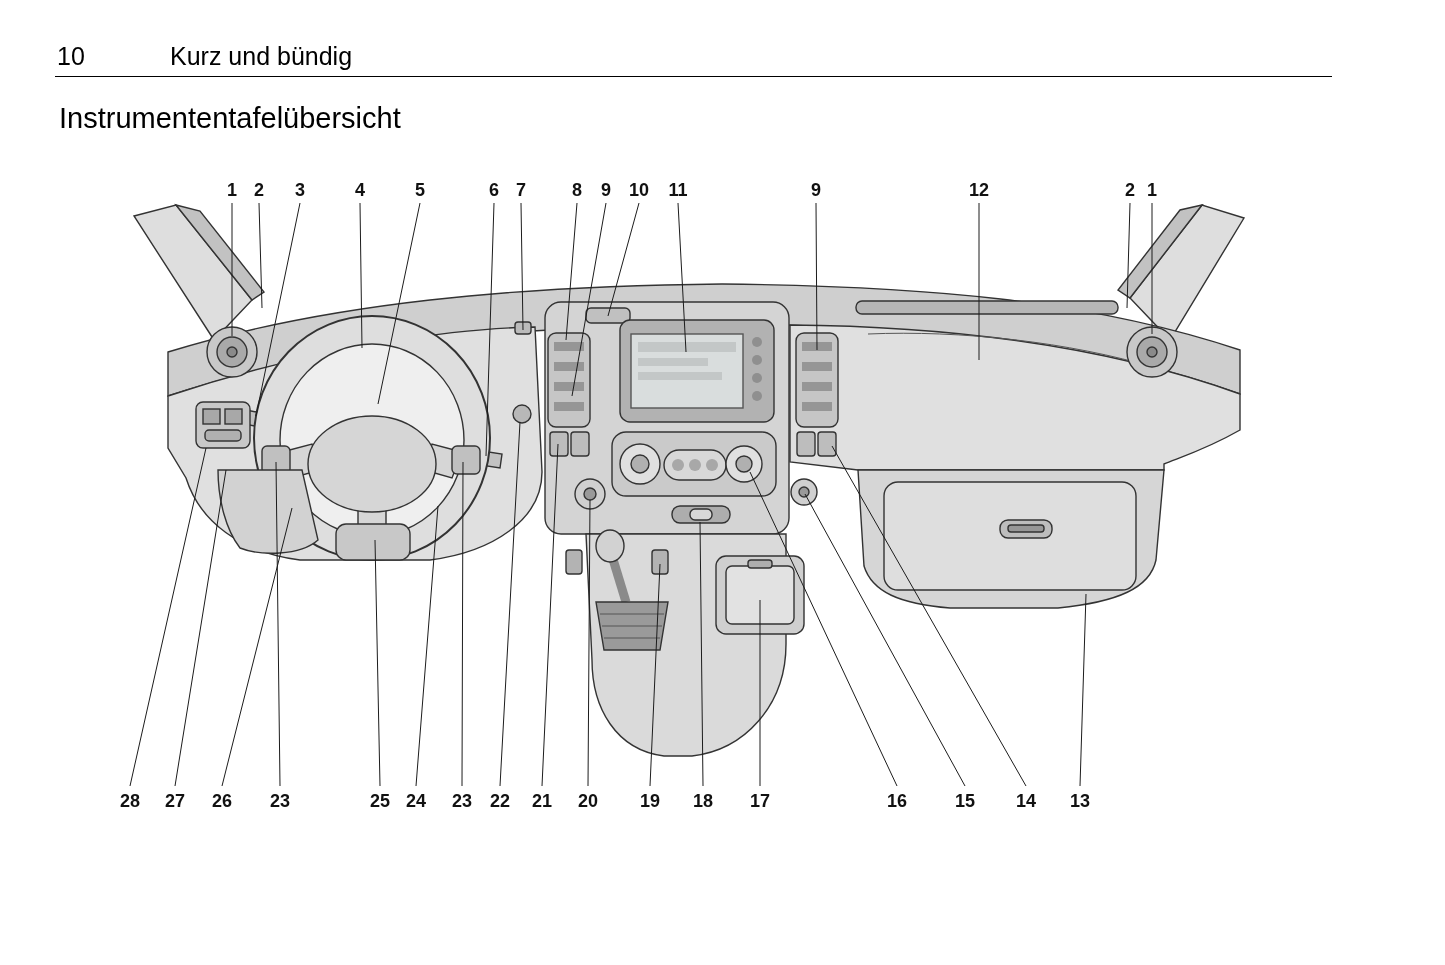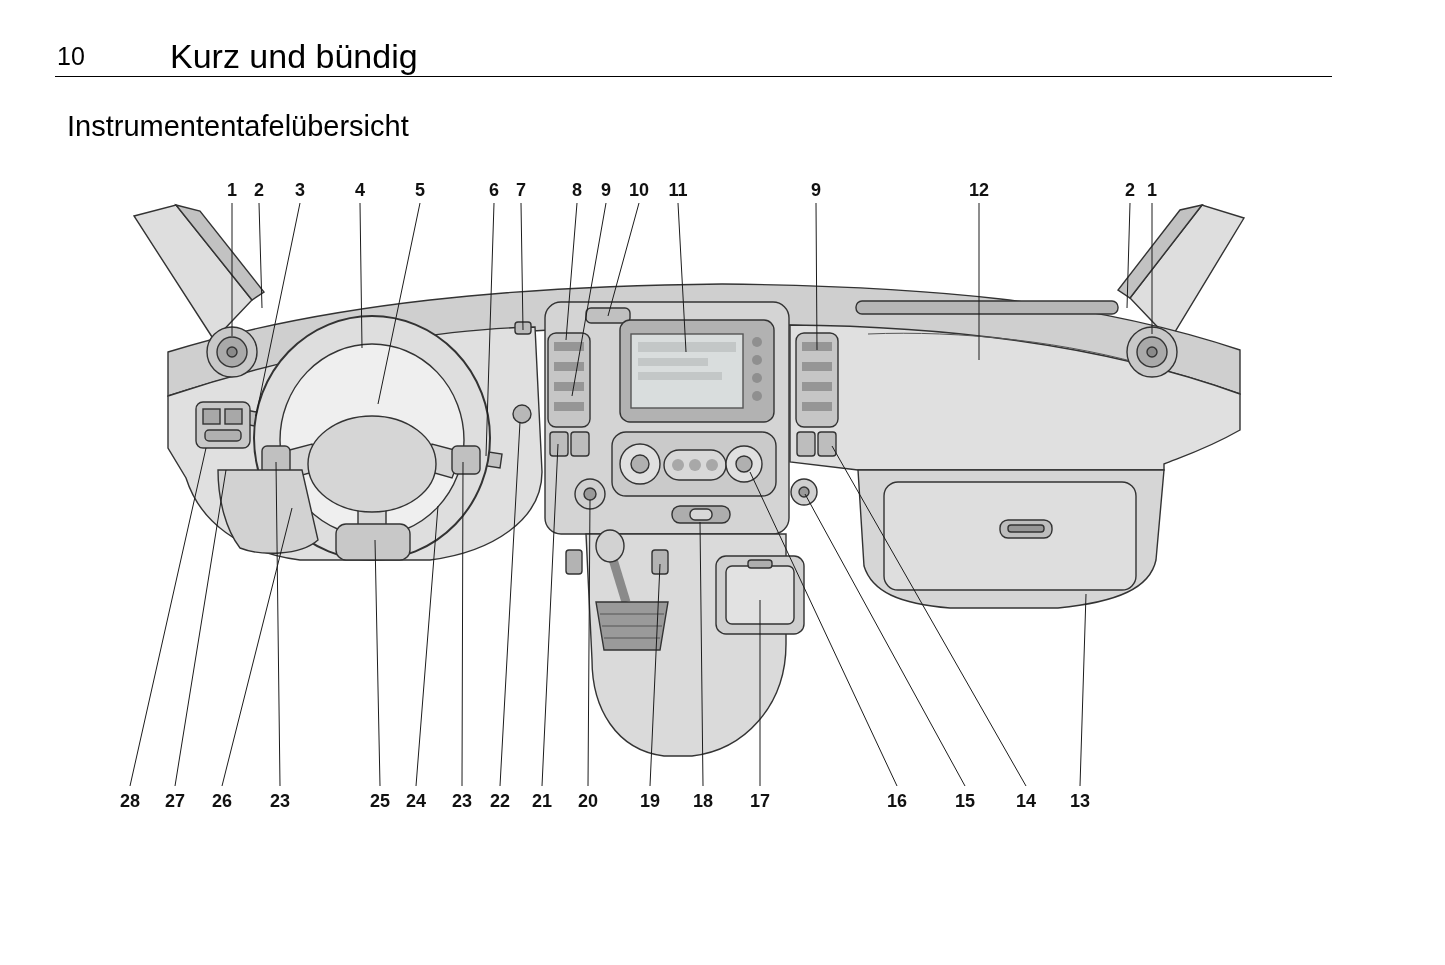--- a/index.html
+++ b/index.html
@@ -11,30 +11,30 @@
     color: #000;
     overflow: hidden;
   }
   .page-head { position: absolute; top: 42px; left: 0; width: 100%; }
   .page-number {
     position: absolute; left: 57px; top: 0;
     font-size: 25px; line-height: 28px;
   }
   .chapter-title {
     position: absolute; left: 170px; top: 0;
-    font-size: 34px; line-height: 28px;
+    font-size: 25px; line-height: 28px;
   }
   .header-rule {
     position: absolute; left: 55px; top: 76px;
     width: 1277px; height: 0;
     border-top: 1.6px solid #000;
   }
   .section-title {
     position: absolute; left: 55px; top: 98px;
-    margin: 12px; font-size: 29px; font-weight: normal;
+    margin: 4px; font-size: 29px; font-weight: normal;
   }
   #figure-svg { position: absolute; left: 0; top: 0; }
   .callout {
     font-family: "Liberation Sans", sans-serif;
     font-size: 18px; font-weight: bold;
     fill: #111; text-anchor: middle;
   }
   .leader { stroke: #1c1c1c; stroke-width: 1; fill: none; }
   .outline { stroke: #333; stroke-width: 1.4; }
   .thin { stroke: #555; stroke-width: 1; }

